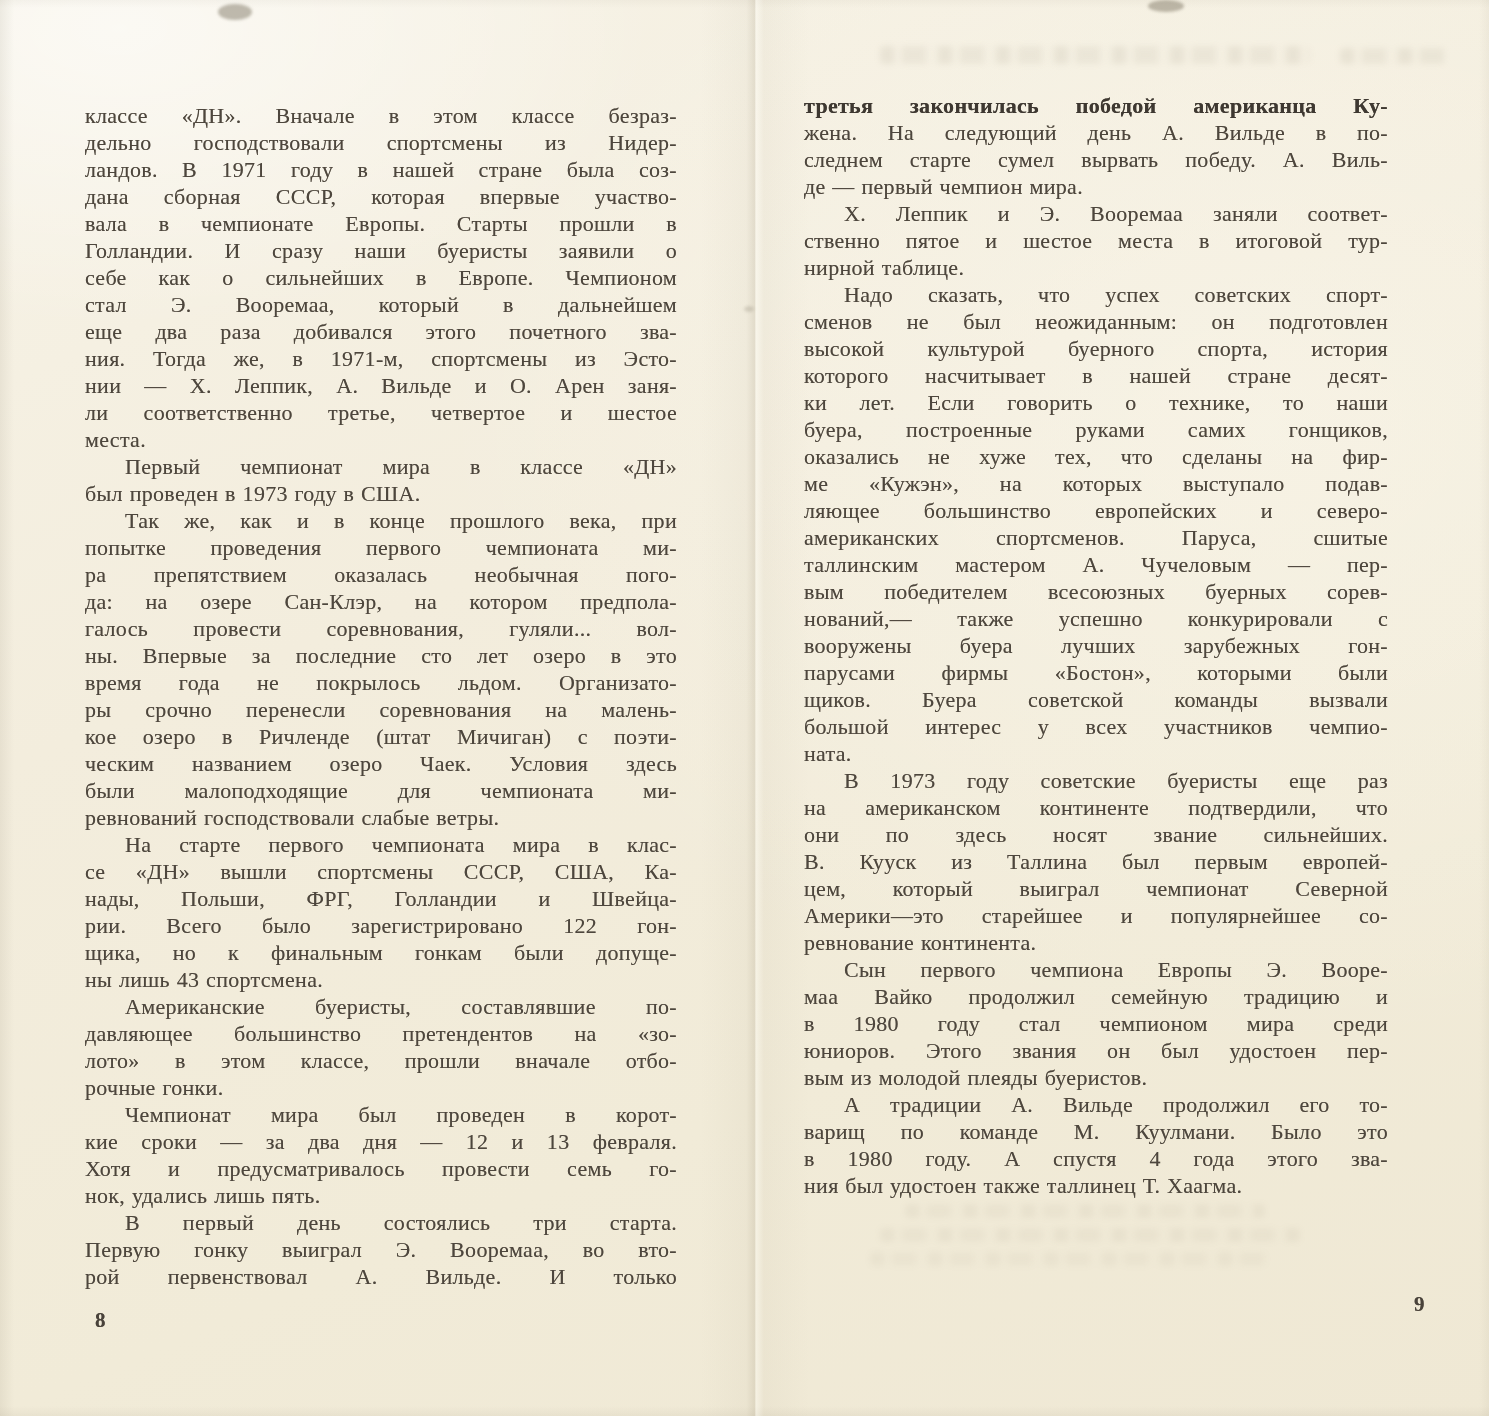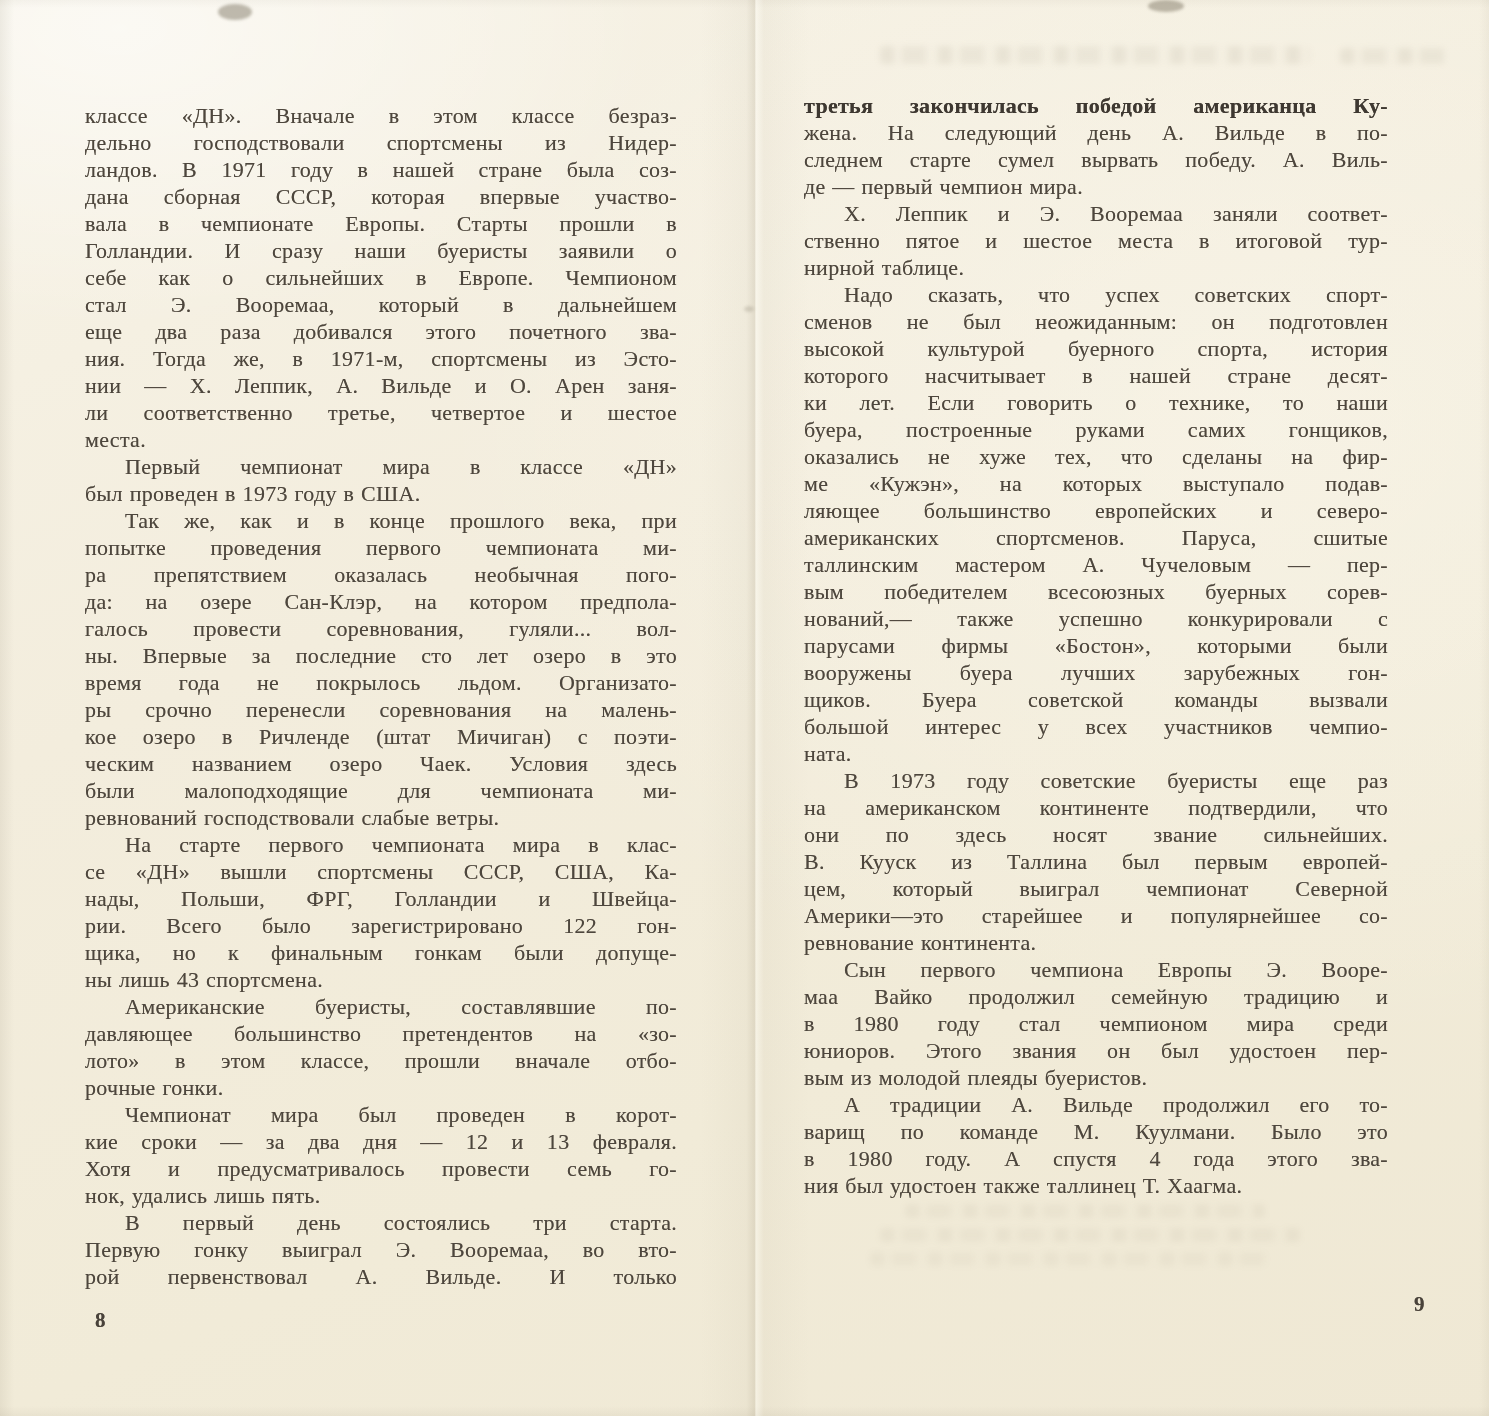--- a/index.html
+++ b/index.html
@@ -176,22 +176,22 @@
           <div class="line">которого насчитывает в нашей стране десят-</div>
           <div class="line">ки лет. Если говорить  о технике,  то наши</div>
           <div class="line">буера, построенные руками самих  гонщиков,</div>
           <div class="line">оказались не хуже тех, что сделаны на фир-</div>
           <div class="line">ме «Кужэн», на которых  выступало  подав-</div>
           <div class="line">ляющее большинство европейских  и северо-</div>
           <div class="line">американских спортсменов.  Паруса,  сшитые</div>
           <div class="line">таллинским мастером  А.  Чучеловым — пер-</div>
           <div class="line">вым победителем всесоюзных буерных сорев-</div>
           <div class="line">нований,— также  успешно  конкурировали  с</div>
+          <div class="line">вооружены буера  лучших  зарубежных  гон-</div>
           <div class="line">парусами фирмы «Бостон»,  которыми  были</div>
-          <div class="line">вооружены буера  лучших  зарубежных  гон-</div>
           <div class="line">щиков. Буера советской  команды  вызвали</div>
           <div class="line">большой интерес у всех участников чемпио-</div>
           <div class="line last">ната.</div>
         </div>
         <div class="paragraph">
           <div class="line indent">В 1973 году советские буеристы еще раз</div>
           <div class="line">на американском континенте подтвердили, что</div>
           <div class="line">они по  здесь  носят  звание  сильнейших.</div>
           <div class="line">В. Кууск из Таллина был первым  европей-</div>
           <div class="line">цем, который  выиграл  чемпионат  Северной</div>

